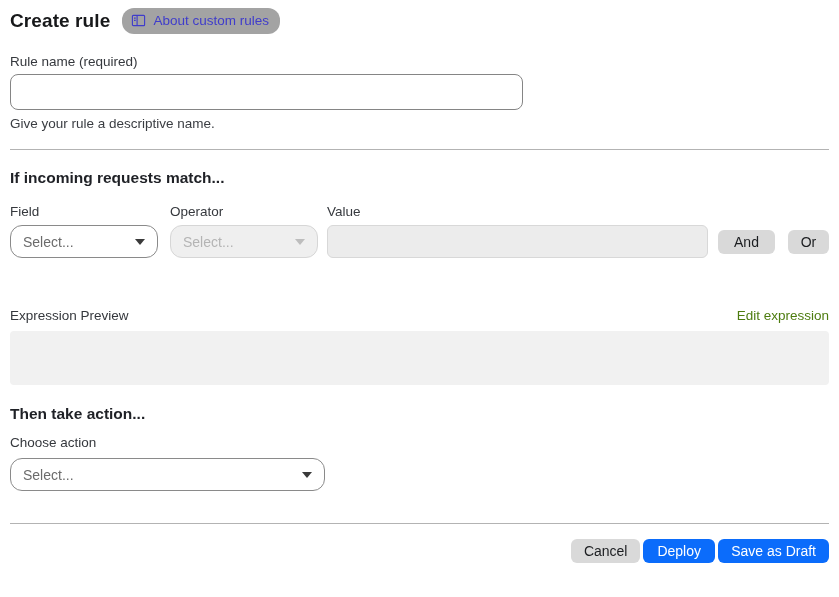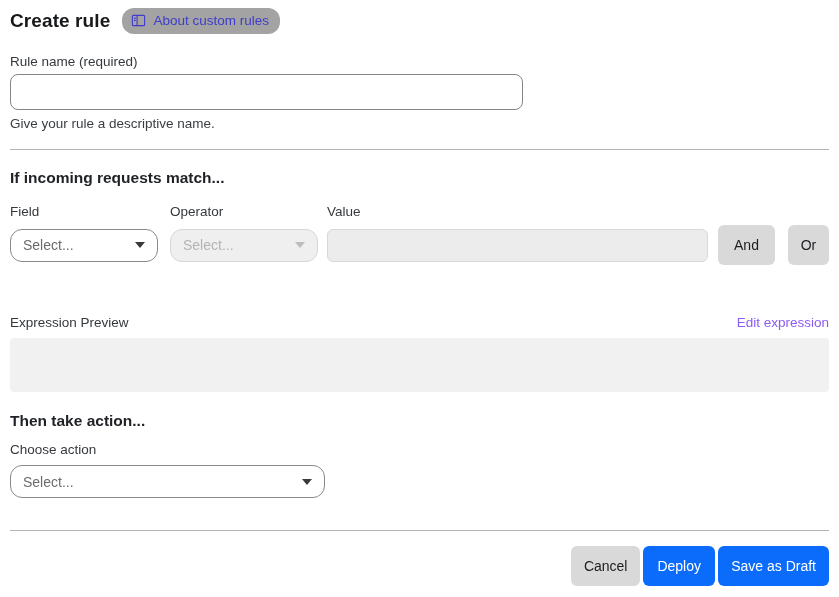--- a/index.html
+++ b/index.html
@@ -59,32 +59,32 @@
   .select.disabled { background: #efefef; border-color: #d6d6d6; color: #b4b4b4; cursor: default; }
   .select.disabled .caret { border-top-color: #bdbdbd; }
   .sel-field { width: 148px; }
   .sel-operator { width: 148px; margin-left: 12px; }
   .value-input {
     margin-left: 9px; flex: 1; height: 33px;
     background: #ececec; border: 1px solid #d8d8d8; border-radius: 6px;
     font-family: inherit; font-size: 14px; padding: 0 10px; color: #1c1d1f;
   }
   .btn {
-    height: 40px; border: none; border-radius: 6px;
+    height: 24px; border: none; border-radius: 6px;
     font-family: inherit; font-size: 14px; cursor: pointer;
     display: inline-flex; align-items: center; justify-content: center;
   }
   .btn-gray { background: #d9d9d9; color: #1b1d20; }
   .btn-and { width: 57px; margin-left: 10px; }
   .btn-or { width: 41px; margin-left: 13px; }
 
   
   .expr-row { display: flex; justify-content: space-between; align-items: baseline; margin-top: 50px; }
   .expr-label { font-size: 13.5px; color: #35383d; }
-  .expr-link { font-size: 13.5px; color: #8b5cf6; text-decoration: none; cursor: pointer; }
+  .expr-link { font-size: 13.5px; color: #4d7c0f; text-decoration: none; cursor: pointer; }
   .expr-box { margin-top: 8px; height: 54px; background: #f1f1f1; border-radius: 4px; }
 
   
   .sel-action { width: 315px; margin-top: 8px; }
 
   
   .footer { display: flex; justify-content: flex-end; gap: 3px; margin-top: 15px; }
   .btn-cancel { padding: 0 12px; min-width: 69px; }
   .btn-blue { background: #0b6cfb; color: #ffffff; }
   .btn-save { padding: 0 13px; min-width: 110px; }

